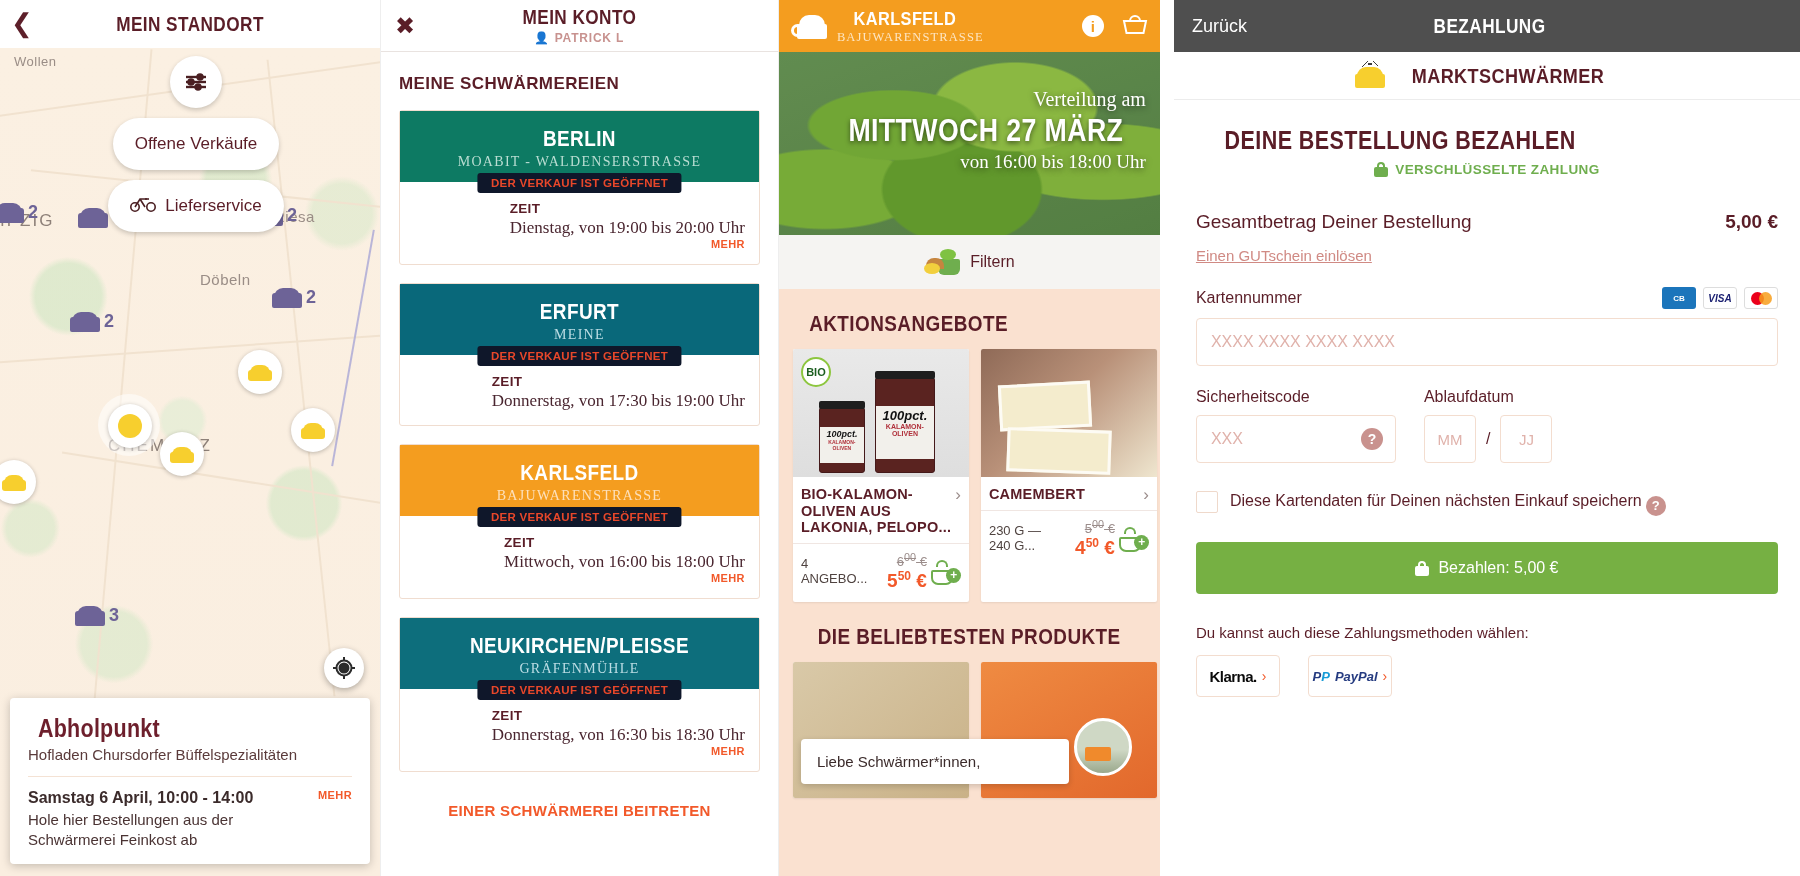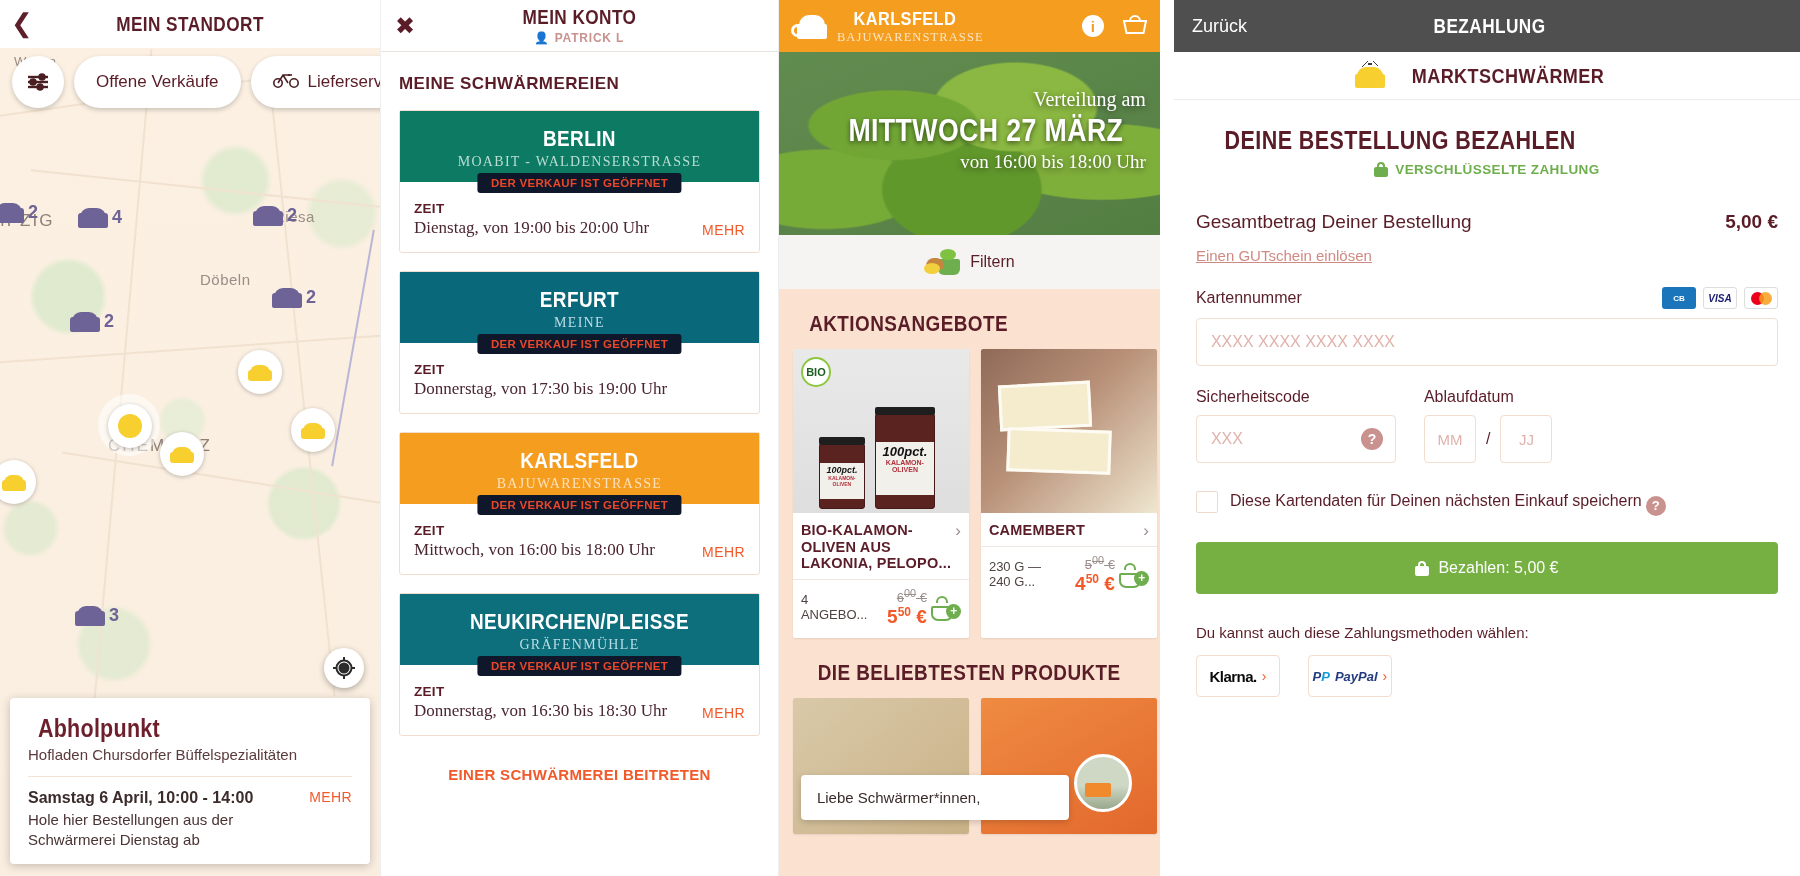--- a/index.html
+++ b/index.html
@@ -61,21 +61,21 @@
   .mk .yh .body { position: absolute; bottom: 0; left: 0; width: 24px; height: 11px;
        background: #f7cf2e; border-radius: 3px;}
   .mk .yh .roof { position: absolute; top: 1px; left: 2px; width: 20px; height: 8px;
        background: #f7cf2e; border-radius: 10px 10px 0 0;}
   .mk.sel { background: #fff; }
   .mk.sel .dot { width: 24px; height: 24px; border-radius: 50%; background: #f7cf2e; }
   .mk-halo { position:absolute; width:62px; height:62px; border-radius:50%;
              background: rgba(255,255,255,.55); }
 
   .chips { position: absolute; top: 56px; left: 0; right: 0; display: flex;
-           align-items: center; gap: 10px; padding-left: 12px; z-index: 12; }
+           align-items: center; gap: 10px; padding-left: 12px; z-index: 12; flex-direction: column; }
   .chip-round { width: 52px; height: 52px; border-radius: 50%; background: #fff;
                 box-shadow: 0 2px 5px rgba(0,0,0,.2); display: flex;
                 align-items: center; justify-content: center; flex: none; cursor: pointer;}
   .chip { height: 52px; border-radius: 26px; background: #fff; padding: 0 22px;
           display: flex; align-items: center; gap: 9px; color: #5a1d27;
           font-size: 17px; box-shadow: 0 2px 5px rgba(0,0,0,.2); white-space: nowrap;
           flex: none; cursor: pointer;}
   .locate { position: absolute; right: 16px; bottom: 188px; width: 40px; height: 40px;
             border-radius: 50%; background: #fff; box-shadow: 0 2px 6px rgba(0,0,0,.3);
             display: flex; align-items: center; justify-content: center; z-index: 14;
@@ -83,21 +83,21 @@
   .sheet { position: absolute; left: 10px; right: 10px; bottom: 12px; background: #fff;
            border-radius: 4px; box-shadow: 0 2px 10px rgba(0,0,0,.22); z-index: 15;
            padding: 16px 18px 14px; }
   .sheet h2 { color: #6d1f2c; font-size: 25px; letter-spacing: .3px; }
   .sheet .sub { color: #5a3a3a; font-size: 15px; margin-top: 3px; }
   .sheet hr { border: none; border-top: 1px solid #f4e2d4; margin: 13px 0 12px; }
   .sheet .row { display: flex; align-items: flex-start; gap: 10px; }
   .sheet .row .txt { flex: 1; }
   .sheet .when { color: #3b2b2b; font-weight: bold; font-size: 16px; }
   .sheet .desc { color: #4a3333; font-size: 15px; line-height: 1.35; margin-top: 3px;}
-  .more { color: #f2592a; font-weight: normal; font-size: 14px; letter-spacing: .4px;
+  .more { color: #f2592a; font-weight: bold; font-size: 11px; letter-spacing: .4px;
           cursor: pointer; white-space: nowrap; text-align: center; }
 
   
   .p2 { border-left: 1px solid #eee; background: #fff; }
   .p2-header { height: 52px; display: flex; align-items: center; padding: 0 14px;
                border-bottom: 1px solid #e9e3e0; }
   .p2-close { font-size: 24px; color: #5a1d27; width: 46px; cursor: pointer; }
   .p2-ttl { flex: 1; text-align: center; margin-left: -46px; }
   .p2-ttl .t { color: #5a1d27; font-size: 20px; display: block; }
   .p2-ttl .u { color: #c8928f; font-size: 12px; font-weight: bold; letter-spacing: .8px;
@@ -108,21 +108,21 @@
   .scard { border: 1px solid #f0ddd0; border-radius: 3px; margin-bottom: 18px;
            background: #fff; overflow: visible; position: relative; cursor: pointer;}
   .scard .top { padding: 15px 10px 12px; text-align: center; position: relative; }
   .scard .name { color: #fff; font-size: 22px; display: block; }
   .scard .addr { font-size: 14px; letter-spacing: 1.3px; margin-top: 2px;
                  font-family: "Liberation Serif", serif; }
   .badge { position: absolute; left: 50%; transform: translateX(-50%);
            bottom: -11px; background: #0f172a; color: #e8472a; font-size: 11.5px;
            font-weight: bold; letter-spacing: .3px; padding: 4px 13px; border-radius: 3px;
            white-space: nowrap; }
-  .scard .btm { padding: 19px 14px 14px; display: flex; align-items: flex-end; }
+  .scard .btm { padding: 19px 14px 14px; display: flex; align-items: flex-end; flex-direction: column; }
   .scard .btm .l { flex: 1; }
   .scard .zeit { color: #5a1d27; font-size: 13.5px; font-weight: bold; letter-spacing:.3px;}
   .scard .tm { color: #4a2630; font-size: 17px; font-family: "Liberation Serif", serif;
                margin-top: 2px; }
   .join { text-align: center; color: #f2592a; font-weight: bold; font-size: 15px;
           letter-spacing: .3px; padding: 12px 0 20px; cursor: pointer; }
 
   
   .p3 { border-left: 1px solid #eee; }
   .p3-header { height: 52px; background: #f49d1f; display: flex; align-items: center;
@@ -167,21 +167,21 @@
         background:#f2cf3d; border-radius:50%;}
   .basket-ic .br { position:absolute; bottom:6px; left:2px; width:18px;height:11px;
         background:#c6853f; border-radius:8px 8px 0 0;}
   .basket-ic .gr { position:absolute; top:0; right:4px; width:16px;height:11px;
         background:#7fc242; border-radius:50%;}
   .shop-body { background: #fae1d0; padding: 18px 0 0; height: 587px; overflow: hidden;}
   .sec-h { color:#5a1d27; font-size: 22px; padding: 4px 14px 12px; }
   .prod-row { display: flex; gap: 12px; padding: 0 14px; }
   .prod { width: 176px; background: #fff; border-radius: 2px; flex: none;
           box-shadow: 0 1px 2px rgba(0,0,0,.08); overflow: hidden; cursor: pointer; }
-  .prod .img { height: 164px; position: relative; }
+  .prod .img { height: 128px; position: relative; }
   .prod .img.olives { background: linear-gradient(#e9e9e9,#dedede); }
   .prod .img.cheese { background: linear-gradient(135deg,#8f6a57,#b99179 45%,#efe6cf); }
   .bio { position:absolute; top:8px; left:8px; width:30px;height:30px;border-radius:50%;
          background:#fff; border:2px solid #8dc63f; color:#1c5e20; font-weight:bold;
          font-size:11px; display:flex;align-items:center;justify-content:center;}
   .jar { position:absolute; bottom:4px; border-radius:3px; background:#5a2320;
          border:1px solid #44191a;}
   .jar .lid { position:absolute; top:-7px; left:-1px; right:-1px; height:8px;
               background:#1e1e1e; border-radius:2px;}
   .jar .lab { position:absolute; top:30%; left:0; right:0; bottom:14%;
@@ -437,21 +437,21 @@
       </svg>
     </div>
 
     <div class="sheet">
       <h2 class="cond">Abholpunkt</h2>
       <div class="sub">Hofladen Chursdorfer Büffelspezialitäten</div>
       <hr>
       <div class="row">
         <div class="txt">
           <div class="when">Samstag 6 April, 10:00 - 14:00</div>
-          <div class="desc">Hole hier Bestellungen aus der Schwärmerei Dienstag ab</div>
+          <div class="desc">Hole hier Bestellungen aus der Schwärmerei Feinkost ab</div>
         </div>
         <div class="more">MEHR</div>
       </div>
     </div>
   </div>
 
   <div class="panel p2">
 
     <div class="p2-header">
       <div class="p2-close">✖</div>

